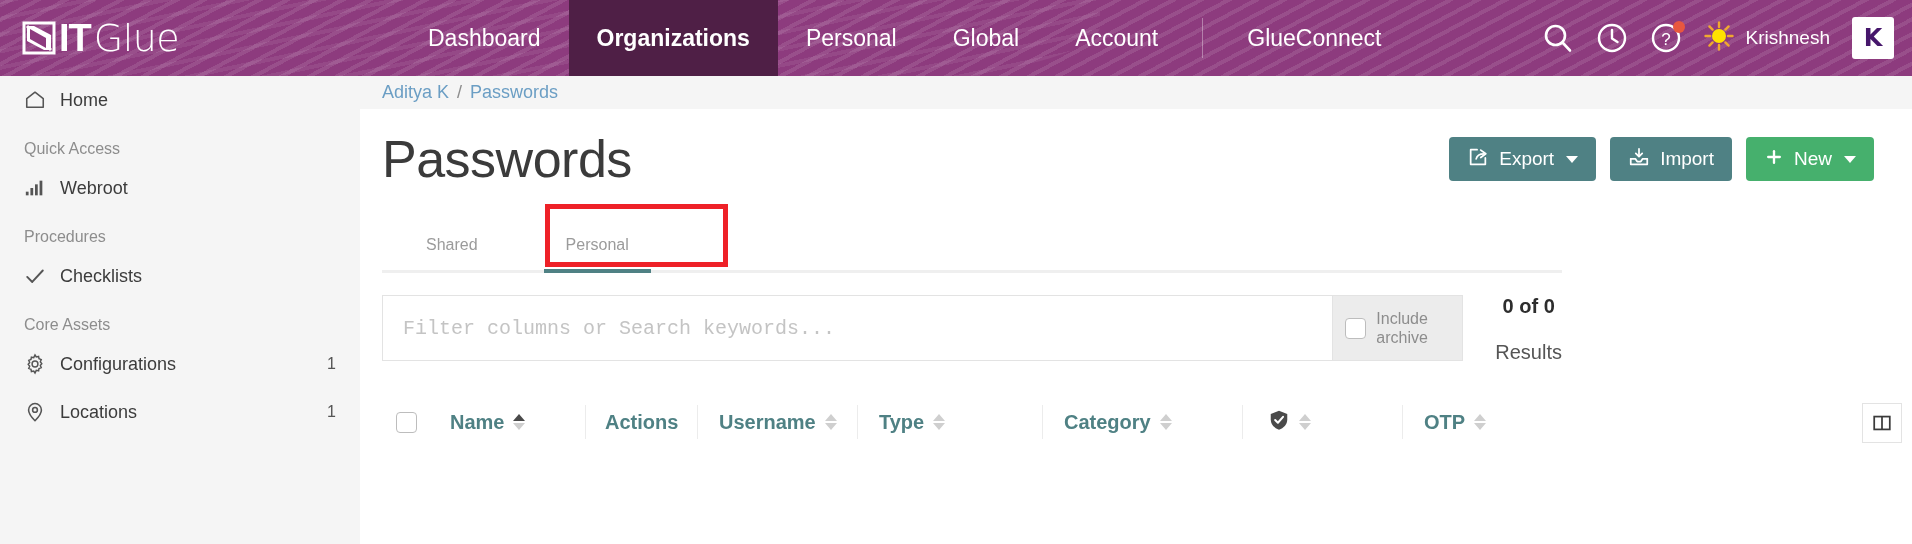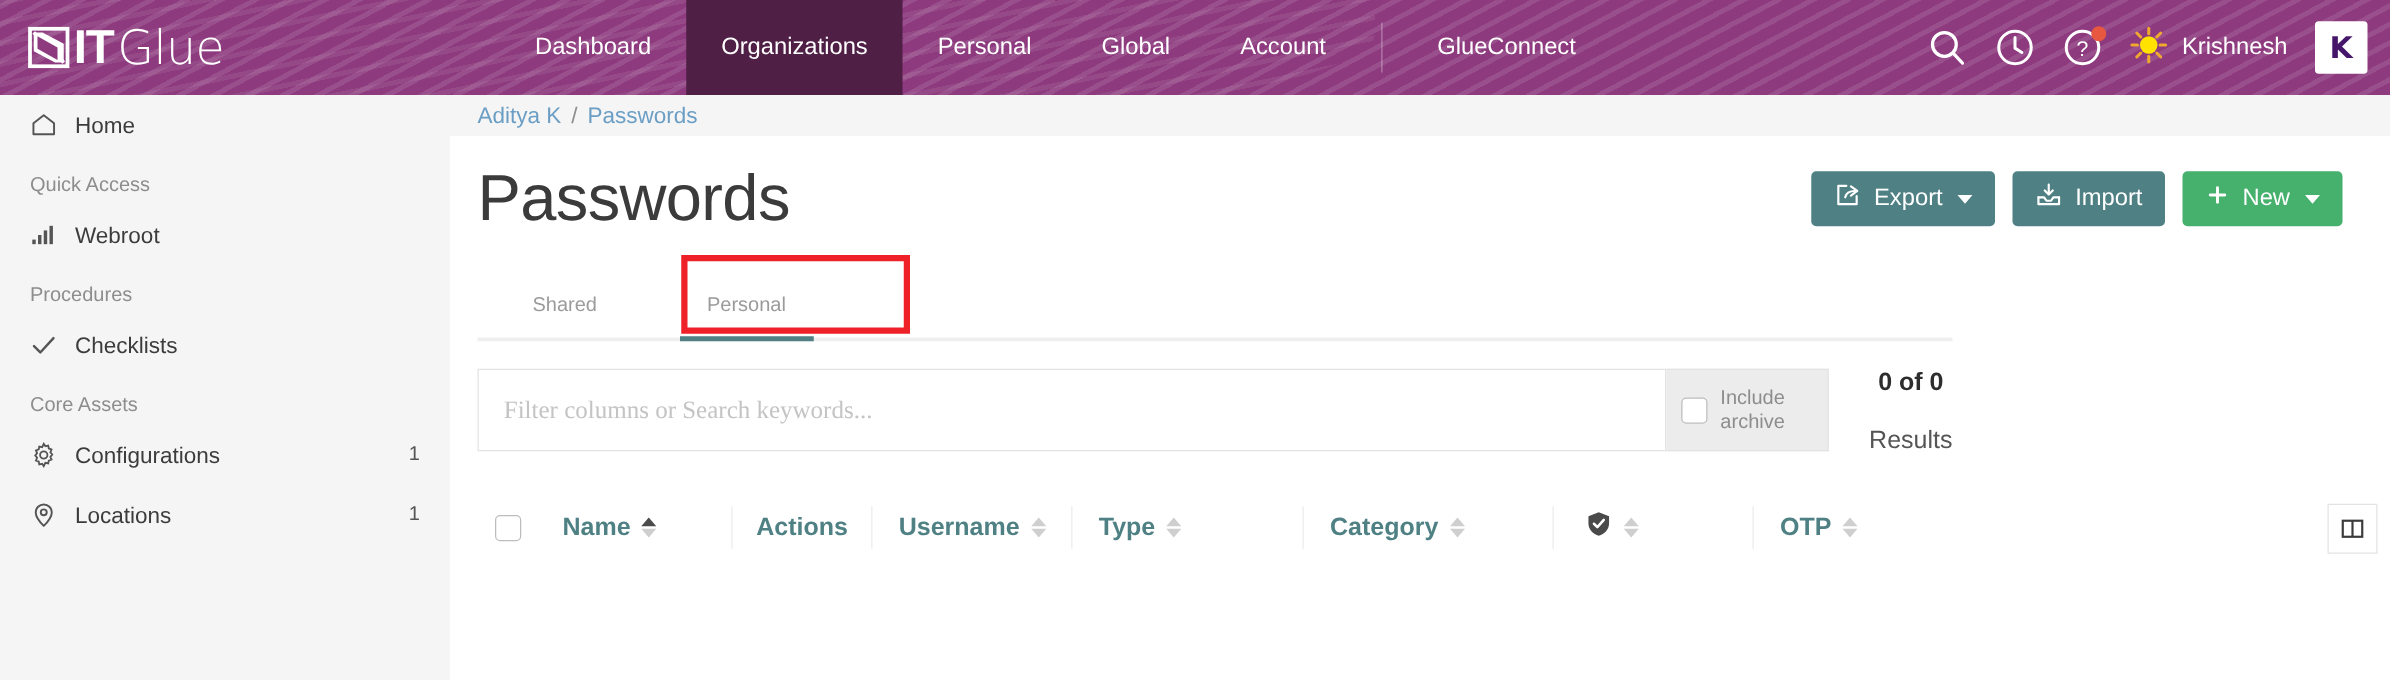--- a/index.html
+++ b/index.html
@@ -55,24 +55,24 @@
     letter-spacing: -0.5px; line-height: 40px;
     font-family: "DejaVu Sans", sans-serif;
   }
 
   .nav {
     position: absolute; left: 400px; top: 0; height: 76px;
     display: flex; align-items: stretch; z-index: 5;
   }
   .nav-item {
     display: flex; align-items: center; padding: 0 28px;
-    color: #ffffff; font-size: 19px; height: 76px; cursor: pointer;
+    color: #ffffff; font-size: 23px; height: 76px; cursor: pointer;
     white-space: nowrap;
   }
-  .nav-item.active { background: #4f1f46; }
+  .nav-item.active { background: #4f1f46; font-weight: bold; }
   .nav-sep {
     width: 1px; background: rgba(255,255,255,0.35);
     margin: 18px 16px; height: 40px; align-self: center;
   }
 
   .header-right {
     position: absolute; right: 18px; top: 0; height: 76px;
     display: flex; align-items: center; gap: 22px; z-index: 5;
   }
   .hicon { cursor: pointer; position: relative; display: flex; }
@@ -168,21 +168,21 @@
     margin: 22px 0 0 22px; width: 1180px; height: 66px;
     display: flex; align-items: stretch; position: relative;
   }
   .searchbox {
     flex: 1; border: 1px solid #e3e3e3; background: #ffffff;
     display: flex; align-items: center; padding: 0 20px;
   }
   .searchbox input {
     border: none; outline: none; width: 100%;
     font-size: 20px; color: #4a4a4a;
-    font-family: Liberation Serif, serif;
+    font-family: Liberation Mono, monospace;
     background: transparent;
   }
   .searchbox input::placeholder { color: #c4c4c4; }
   .include-archive {
     width: 130px; background: #ececec; border: 1px solid #e3e3e3; border-left: none;
     display: flex; align-items: center; gap: 10px; padding: 0 12px;
     cursor: pointer;
   }
   .chk {
     width: 21px; height: 21px; border: 1px solid #bdbdbd; border-radius: 4px;

